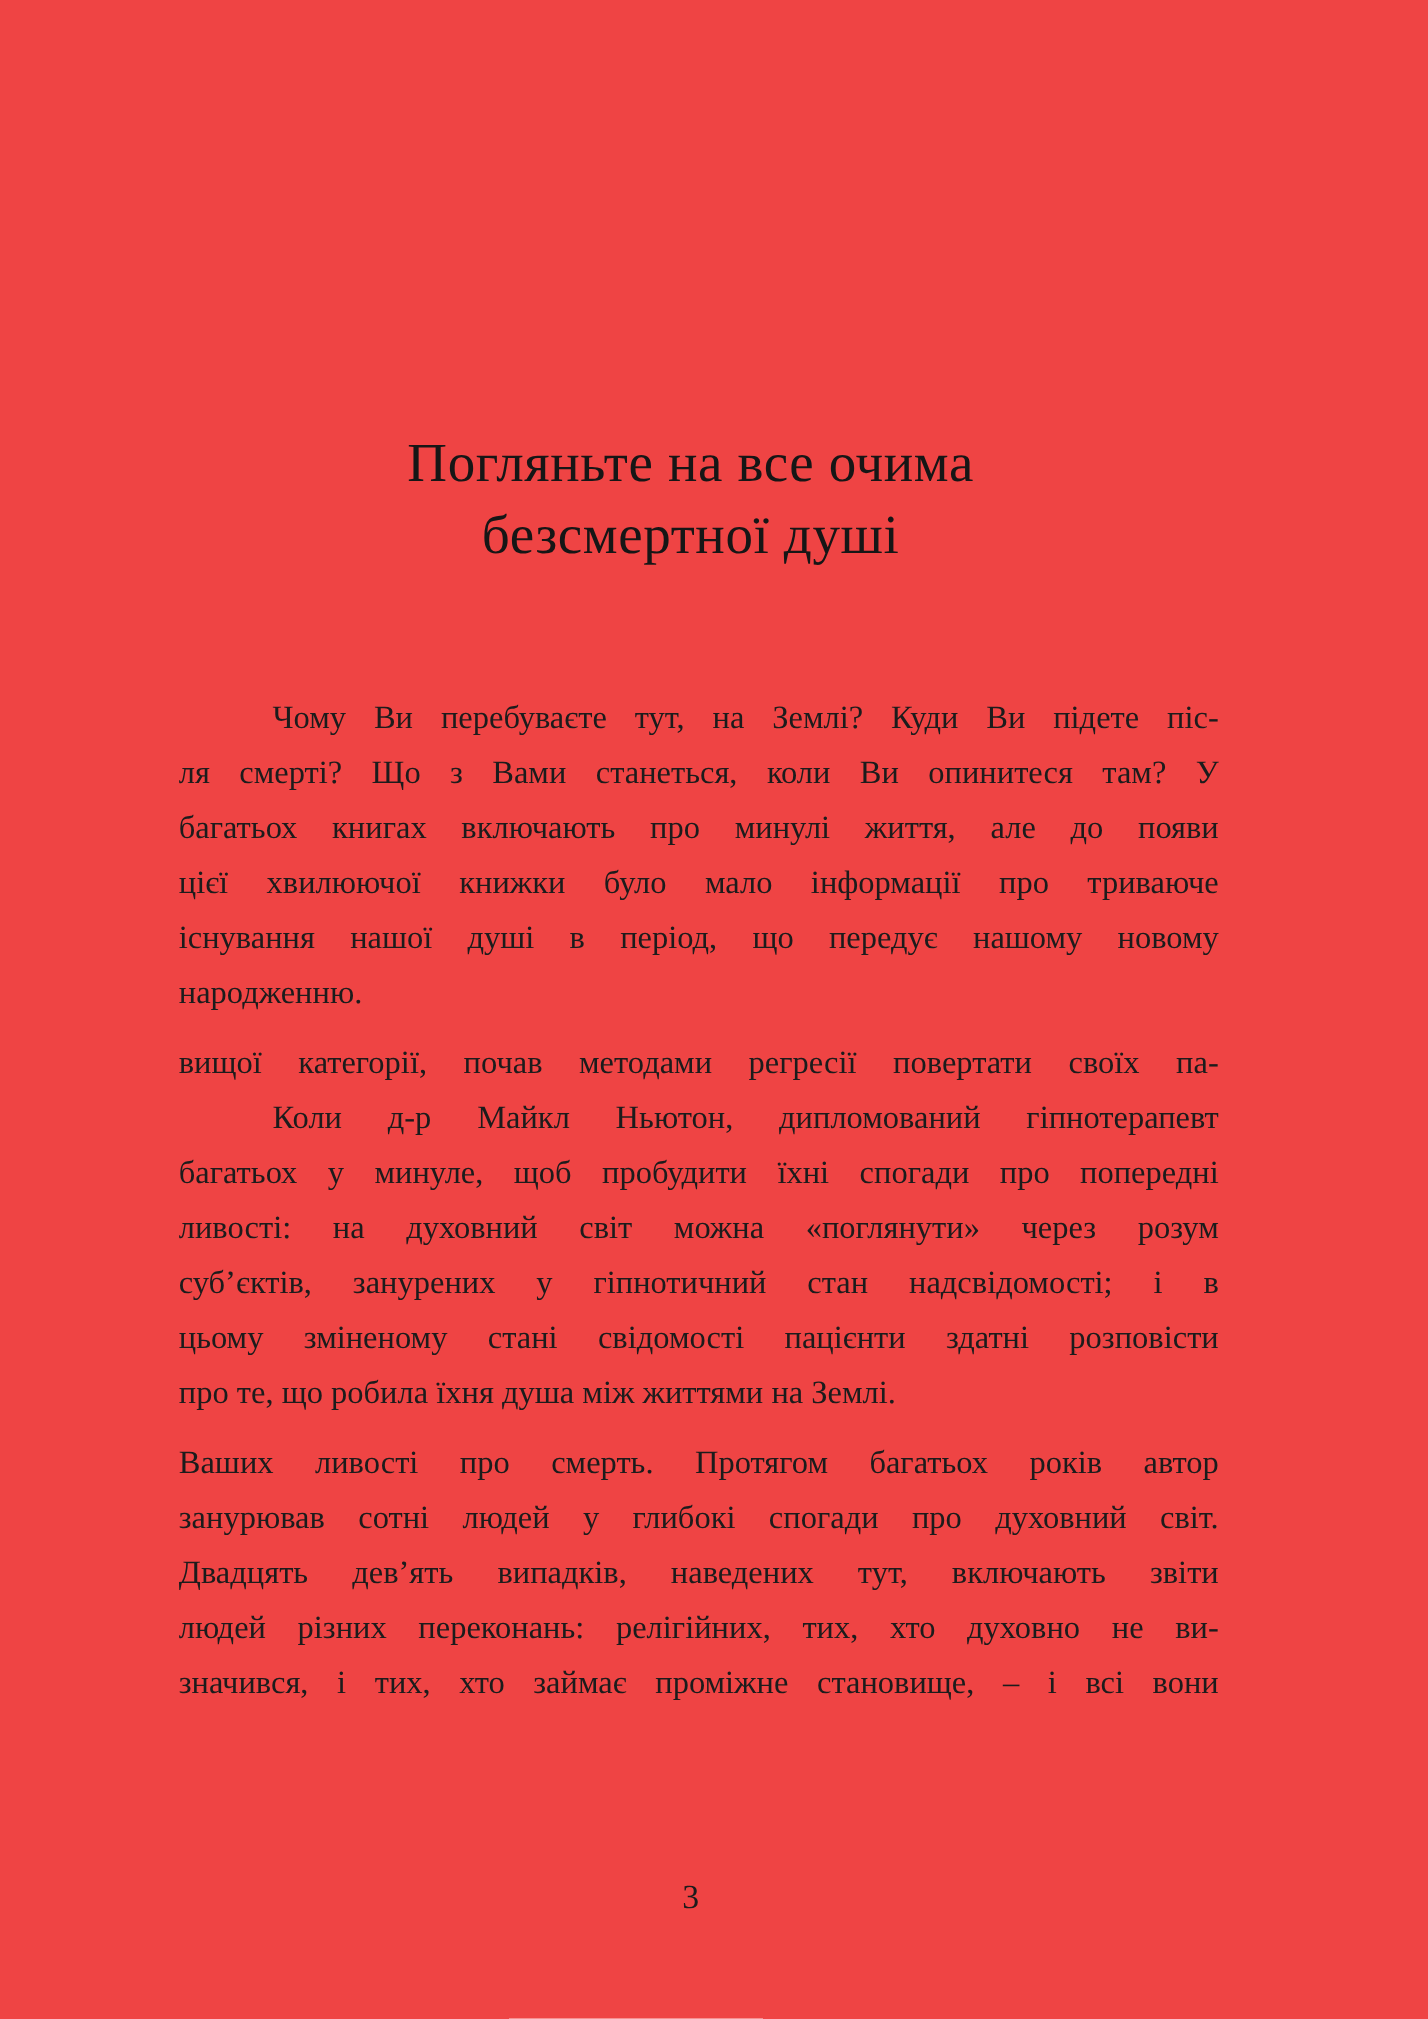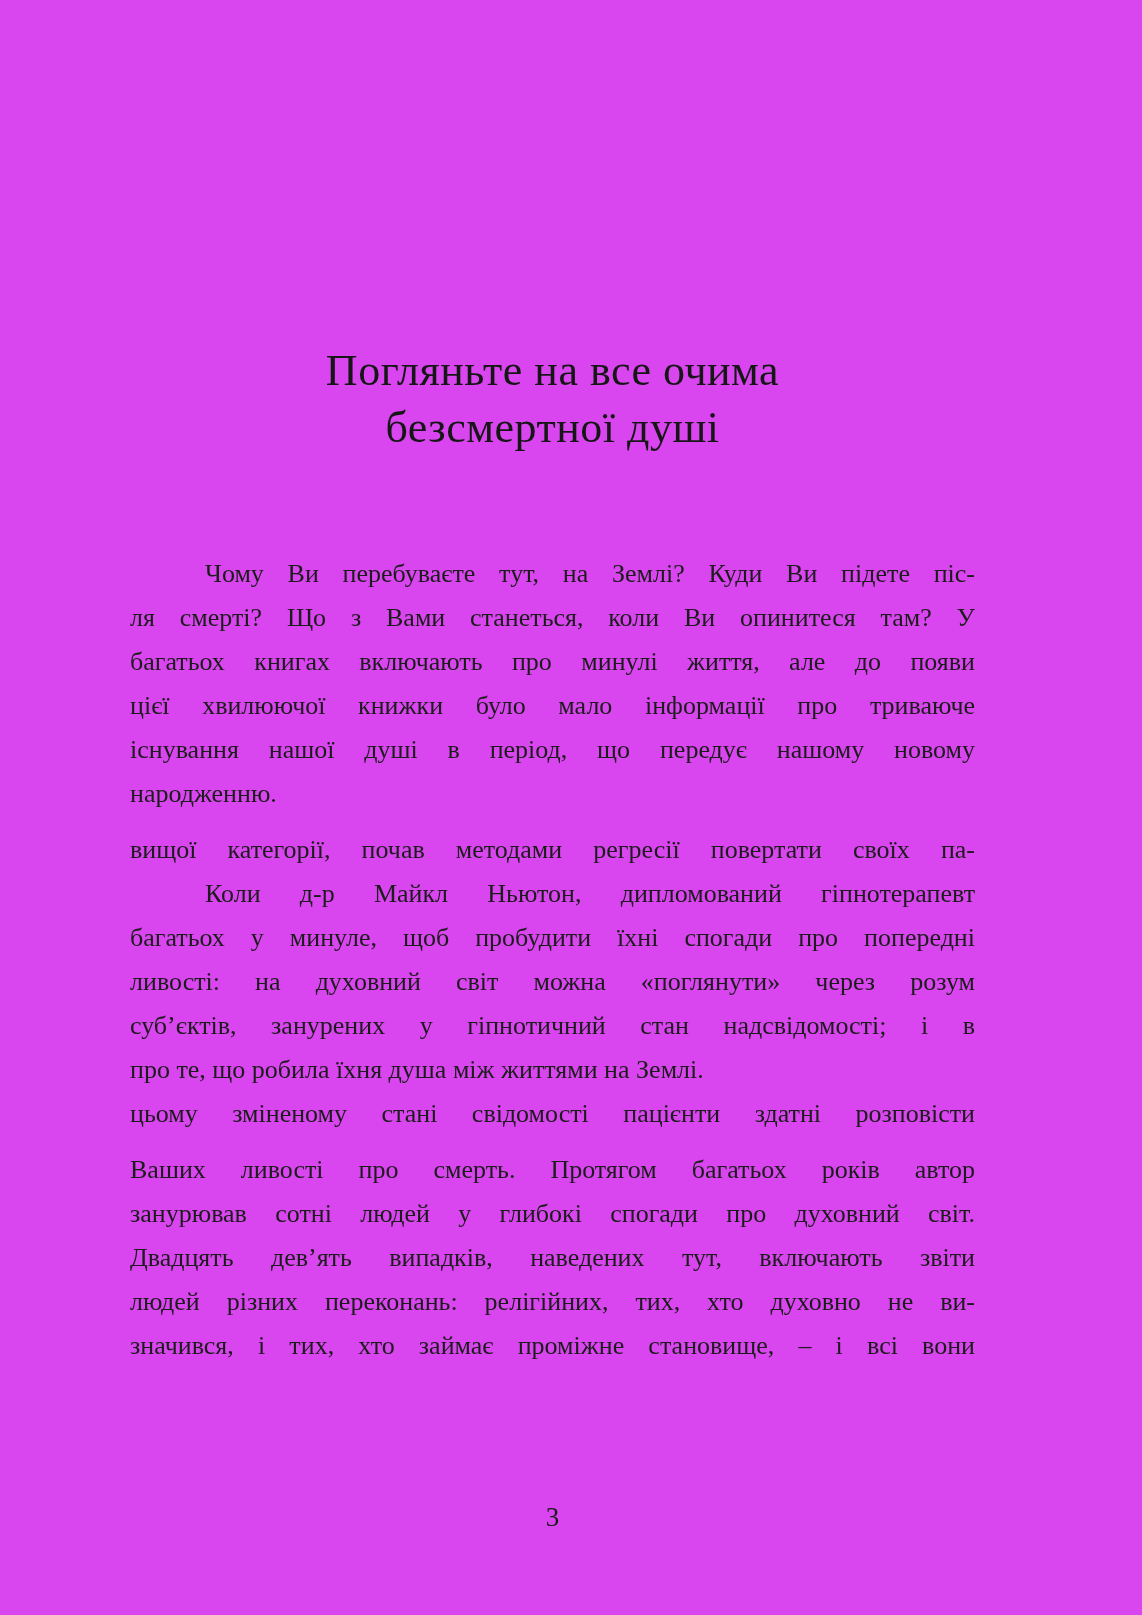--- a/index.html
+++ b/index.html
@@ -4,21 +4,21 @@
 <style>
   html, body {
     margin: 0;
     padding: 0;
     background: #ffffff;
   }
   .page {
     position: relative;
     width: 1142px;
     height: 1615px;
-    background: #d946ef;
+    background: #ef4444;
     color: #1c1c1c;
     font-family: "Liberation Serif", "DejaVu Serif", serif;
     overflow: hidden;
   }
   .content {
     margin-left: 130px;
     width: 845px;
   }
   .chapter-title {
     padding-top: 342px;
@@ -35,20 +35,21 @@
     font-size: 26px;
     line-height: 44px;
   }
   .paragraph {
     margin: 0 0 12px 0;
   }
   .line {
     text-align: justify;
     text-align-last: justify;
     white-space: normal;
+    margin-left: 13px;
   }
   .line.first {
     text-indent: 75px;
   }
   .line.last {
     text-align-last: left;
   }
   .page-number {
     position: absolute;
     bottom: 82px;
@@ -78,22 +79,22 @@
           <div class="line">цієї хвилюючої книжки було мало інформації про триваюче</div>
           <div class="line">існування нашої душі в період, що передує нашому новому</div>
           <div class="line last">народженню.</div>
         </div>
         <div class="paragraph">
           <div class="line">вищої категорії, почав методами регресії повертати своїх па-</div>
           <div class="line first">Коли д-р Майкл Ньютон, дипломований гіпнотерапевт</div>
           <div class="line">багатьох у минуле, щоб пробудити їхні спогади про попередні</div>
           <div class="line">ливості: на духовний світ можна «поглянути» через розум</div>
           <div class="line">суб’єктів, занурених у гіпнотичний стан надсвідомості; і в</div>
+          <div class="line">цьому зміненому стані свідомості пацієнти здатні розповісти</div>
           <div class="line last">про те, що робила їхня душа між життями на Землі.</div>
-          <div class="line">цьому зміненому стані свідомості пацієнти здатні розповісти</div>
         </div>
         <div class="paragraph">
           <div class="line">Ваших ливості про смерть. Протягом багатьох років автор</div>
           <div class="line">занурював сотні людей у глибокі спогади про духовний світ.</div>
           <div class="line">Двадцять дев’ять випадків, наведених тут, включають звіти</div>
           <div class="line">людей різних переконань: релігійних, тих, хто духовно не ви-</div>
           <div class="line">значився, і тих, хто займає проміжне становище, – і всі вони</div>
         </div>
       </div>
 

